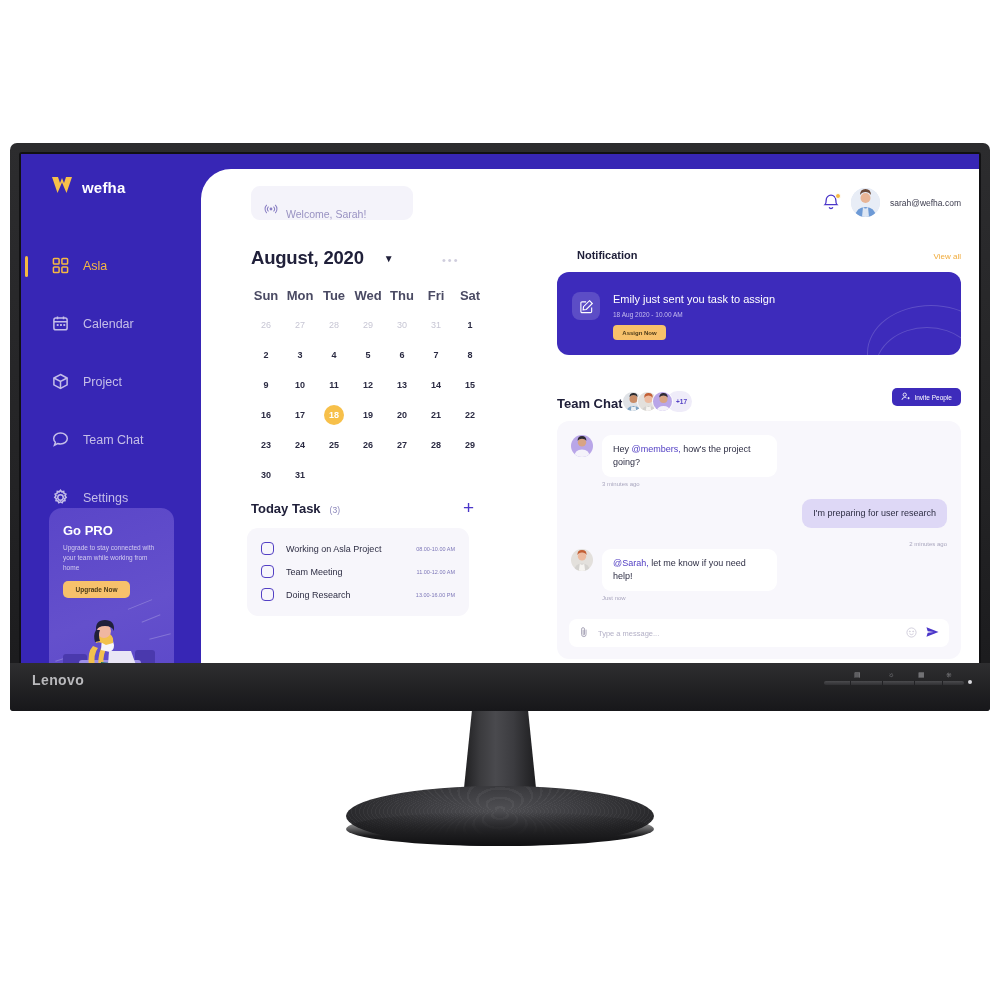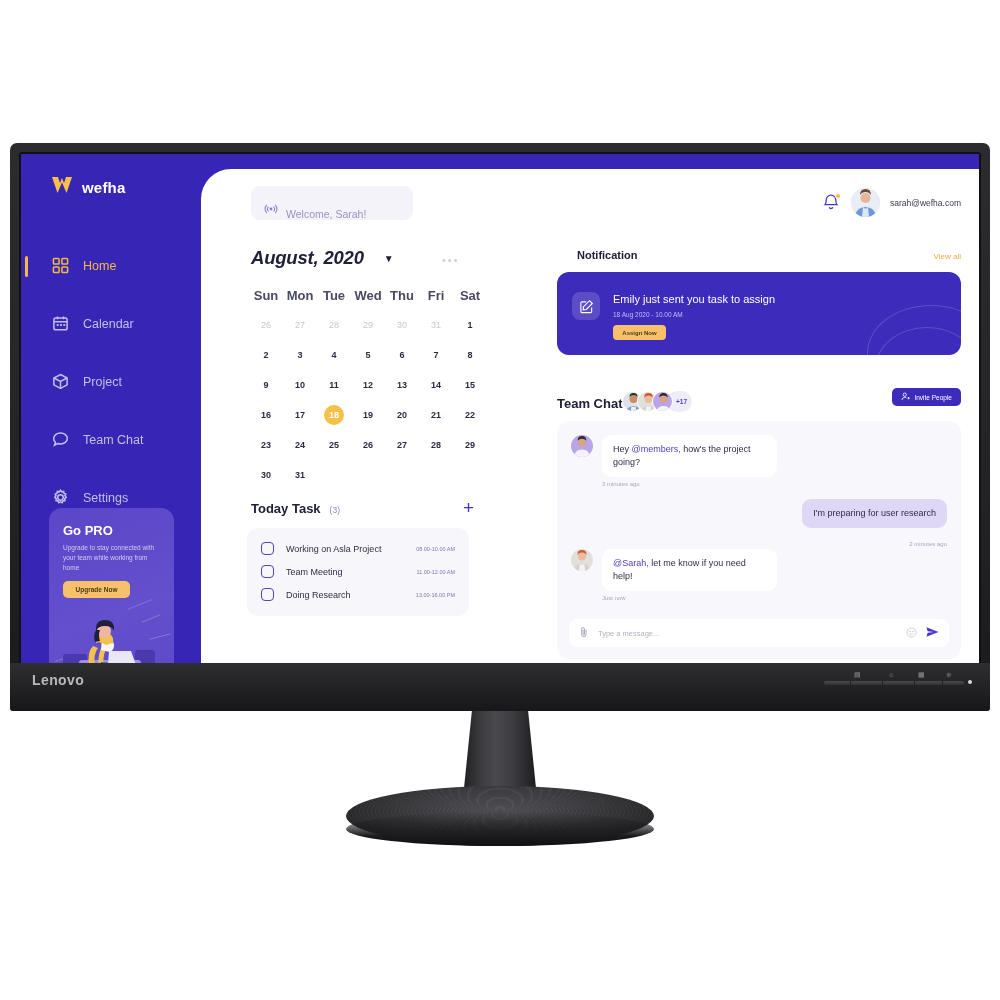--- a/index.html
+++ b/index.html
@@ -88,21 +88,21 @@
   #search-text { color:#9992c2; font-size:10.5px; }
   #header-right { position:absolute; right:18px; top:19px; display:flex; align-items:center; gap:10px; }
   #bell-wrap { position:relative; width:19px; height:21px; cursor:pointer; }
   #bell-dot { position:absolute; right:0px; top:1px; width:6px; height:6px;
               background:#f5b942; border-radius:50%; border:1.2px solid #fff; }
   .avatar { border-radius:50%; overflow:hidden; position:relative; flex:none; }
   #user-avatar { width:29px; height:29px; background:#dfe6f2; cursor:pointer; }
   #user-email { font-size:8.5px; color:#3b3b4d; }
 
   
-  #cal-head { position:absolute; left:50px; top:78px; display:flex; align-items:center; gap:20px;font-style:italic; }
+  #cal-head { position:absolute; left:50px; top:78px; display:flex; align-items:center; gap:20px; }
   #cal-title { font-size:18.5px; color:#20203a; font-weight:600; letter-spacing:-.2px; }
   #cal-caret { font-size:10px; color:#20203a; cursor:pointer; }
   #cal-more { position:absolute; left:241px; top:85px; letter-spacing:2px; color:#cfcddd;
               font-size:11px; cursor:pointer; }
   #cal-grid { position:absolute; left:48px; top:118px; width:240px;
               display:grid; grid-template-columns:repeat(7,34px); row-gap:10px; }
   .dow { font-size:13px; color:#4a4a63; text-align:center; height:18px; line-height:18px; font-weight:700; }
   .day { font-size:9px; color:#2a2a42; text-align:center; height:20px; line-height:20px;
          font-weight:600; cursor:pointer; }
   .day.mute { color:#c7c6d4; font-weight:400; }
@@ -190,21 +190,21 @@
           <nav id="nav">
             <div class="nav-item active">
               <span class="nav-ico">
                 <svg viewBox="0 0 18 18" width="17" height="17">
                   <rect x="1.5" y="1.5" width="6" height="6" rx="1"></rect>
                     <rect x="10.5" y="1.5" width="6" height="6" rx="1"></rect>
                   <rect x="1.5" y="10.5" width="6" height="6" rx="1"></rect>
                     <rect x="10.5" y="10.5" width="6" height="6" rx="1"></rect>
                 </svg>
               </span>
-              <span class="nav-label">Home</span>
+              <span class="nav-label">Asla</span>
             </div>
             <div class="nav-item">
               <span class="nav-ico">
                 <svg viewBox="0 0 18 18" width="17" height="17">
                   <rect x="2" y="3.2" width="14" height="12.5" rx="2"></rect>
                   <path d="M2 7.2 H16 M5.8 1.5 V4.4 M12.2 1.5 V4.4"></path>
                   <rect x="5" y="9.6" width="2" height="2" fill="#c4bde8" stroke="none"></rect>
                   <rect x="8.5" y="9.6" width="2" height="2" fill="#c4bde8" stroke="none"></rect>
                   <rect x="12" y="9.6" width="2" height="2" fill="#c4bde8" stroke="none"></rect>
                 </svg>

